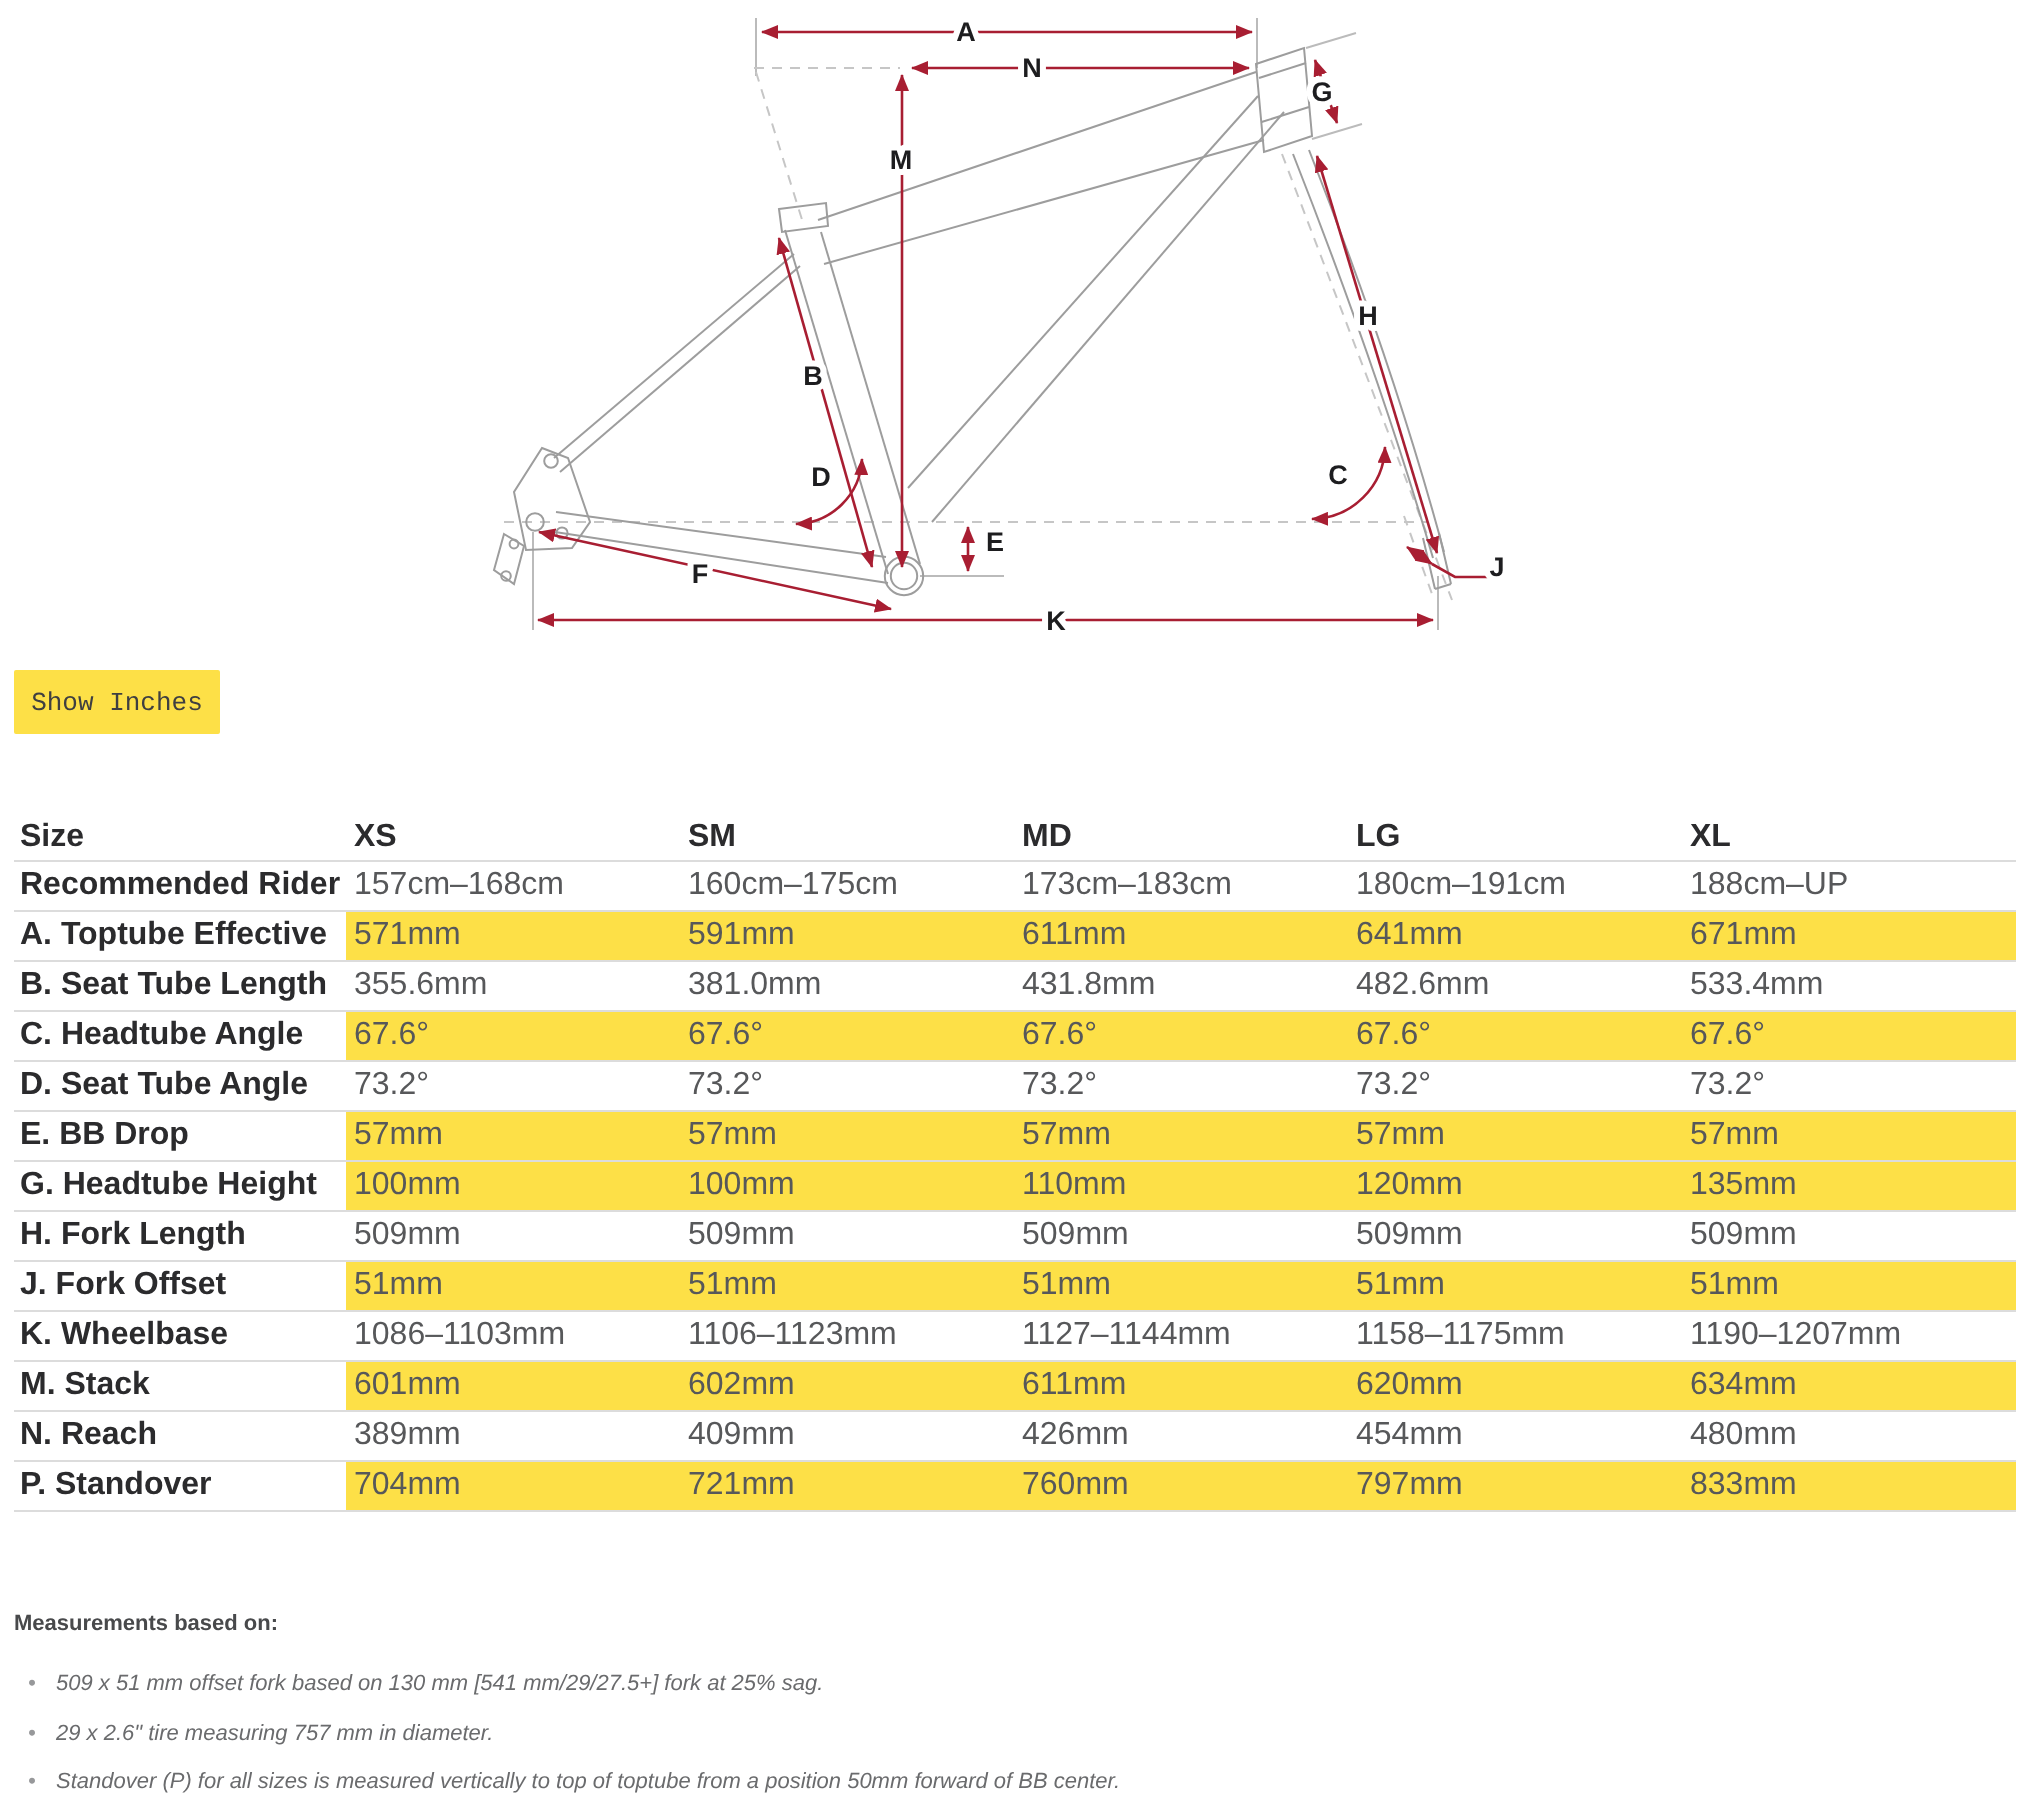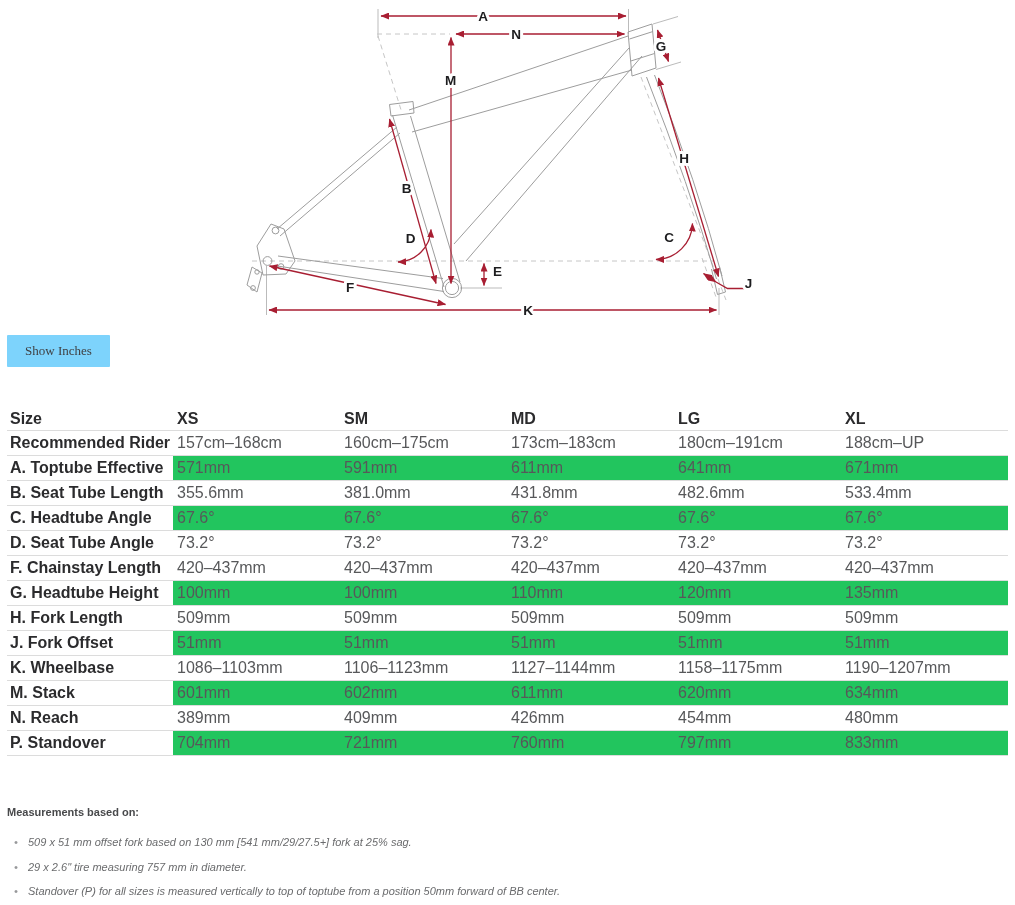--- a/index.html
+++ b/index.html
@@ -6,33 +6,33 @@
   body{width:1015px;height:905px;font-family:"Liberation Sans",sans-serif;-webkit-font-smoothing:antialiased;}
   #page{position:relative;width:1015px;height:905px;overflow:hidden;background:#fff;}
 
   
   #diagram{position:absolute;left:0;top:0;width:1015px;height:330px;}
   #diagram text{font-family:"Liberation Sans",sans-serif;font-size:13.5px;font-weight:600;fill:#1d1d1f;
     paint-order:stroke;stroke:#ffffff;stroke-width:6px;stroke-linejoin:round;
     text-anchor:middle;dominant-baseline:central;}
 
   
-  .btn{position:absolute;left:7px;top:335px;width:103px;height:32px;background:#7dd3fc;border:none;
-    font-family:Liberation Serif, serif;font-size:13px;color:#3f3f41;display:flex;align-items:center;
+  .btn{position:absolute;left:7px;top:335px;width:103px;height:32px;background:#fde047;border:none;
+    font-family:Liberation Mono, monospace;font-size:13px;color:#3f3f41;display:flex;align-items:center;
     justify-content:center;cursor:pointer;border-radius:1px;}
 
   
   #geo-table{position:absolute;left:7px;top:407px;width:1001px;border-collapse:collapse;table-layout:fixed;
     font-size:16px;color:#57585a;}
   #geo-table th,#geo-table td{border-bottom:1px solid #dcdcdc;text-align:left;font-weight:normal;
     height:24px;padding:0 0 0 4px;white-space:nowrap;overflow:hidden;}
   #geo-table thead th{font-weight:bold;color:#2b2b2d;height:23px;padding-left:4px;}
   #geo-table thead th:first-child,#geo-table tbody th{padding-left:3px;}
   #geo-table tbody th{font-weight:bold;color:#2b2b2d;background:#fff;}
-  #geo-table tr.shaded td{background:#22c55e;}
+  #geo-table tr.shaded td{background:#fde047;}
 
   
   #notes{position:absolute;left:7px;top:801px;width:1000px;color:#6a6b6d;font-size:11px;}
   #notes .notes-title{font-weight:bold;color:#48494b;line-height:22px;margin-bottom:7px;}
   #notes ul{list-style:none;margin:2px;padding:0;font-style:italic;}
   #notes li{position:relative;padding-left:19px;line-height:24.5px;}
   #notes li::before{content:"\2022";position:absolute;left:5px;color:#97989a;}
 </style>
 </head>
 <body>
@@ -193,27 +193,27 @@
         <td>67.6°</td>
       </tr>
       <tr>
         <th>D. Seat Tube Angle</th>
         <td>73.2°</td>
         <td>73.2°</td>
         <td>73.2°</td>
         <td>73.2°</td>
         <td>73.2°</td>
       </tr>
-      <tr>
-        <th>F. Chainstay Length</th>
-        <td>420–437mm</td>
-        <td>420–437mm</td>
-        <td>420–437mm</td>
-        <td>420–437mm</td>
-        <td>420–437mm</td>
+      <tr class="shaded">
+        <th>E. BB Drop</th>
+        <td>57mm</td>
+        <td>57mm</td>
+        <td>57mm</td>
+        <td>57mm</td>
+        <td>57mm</td>
       </tr>
       <tr class="shaded">
         <th>G. Headtube Height</th>
         <td>100mm</td>
         <td>100mm</td>
         <td>110mm</td>
         <td>120mm</td>
         <td>135mm</td>
       </tr>
       <tr>

